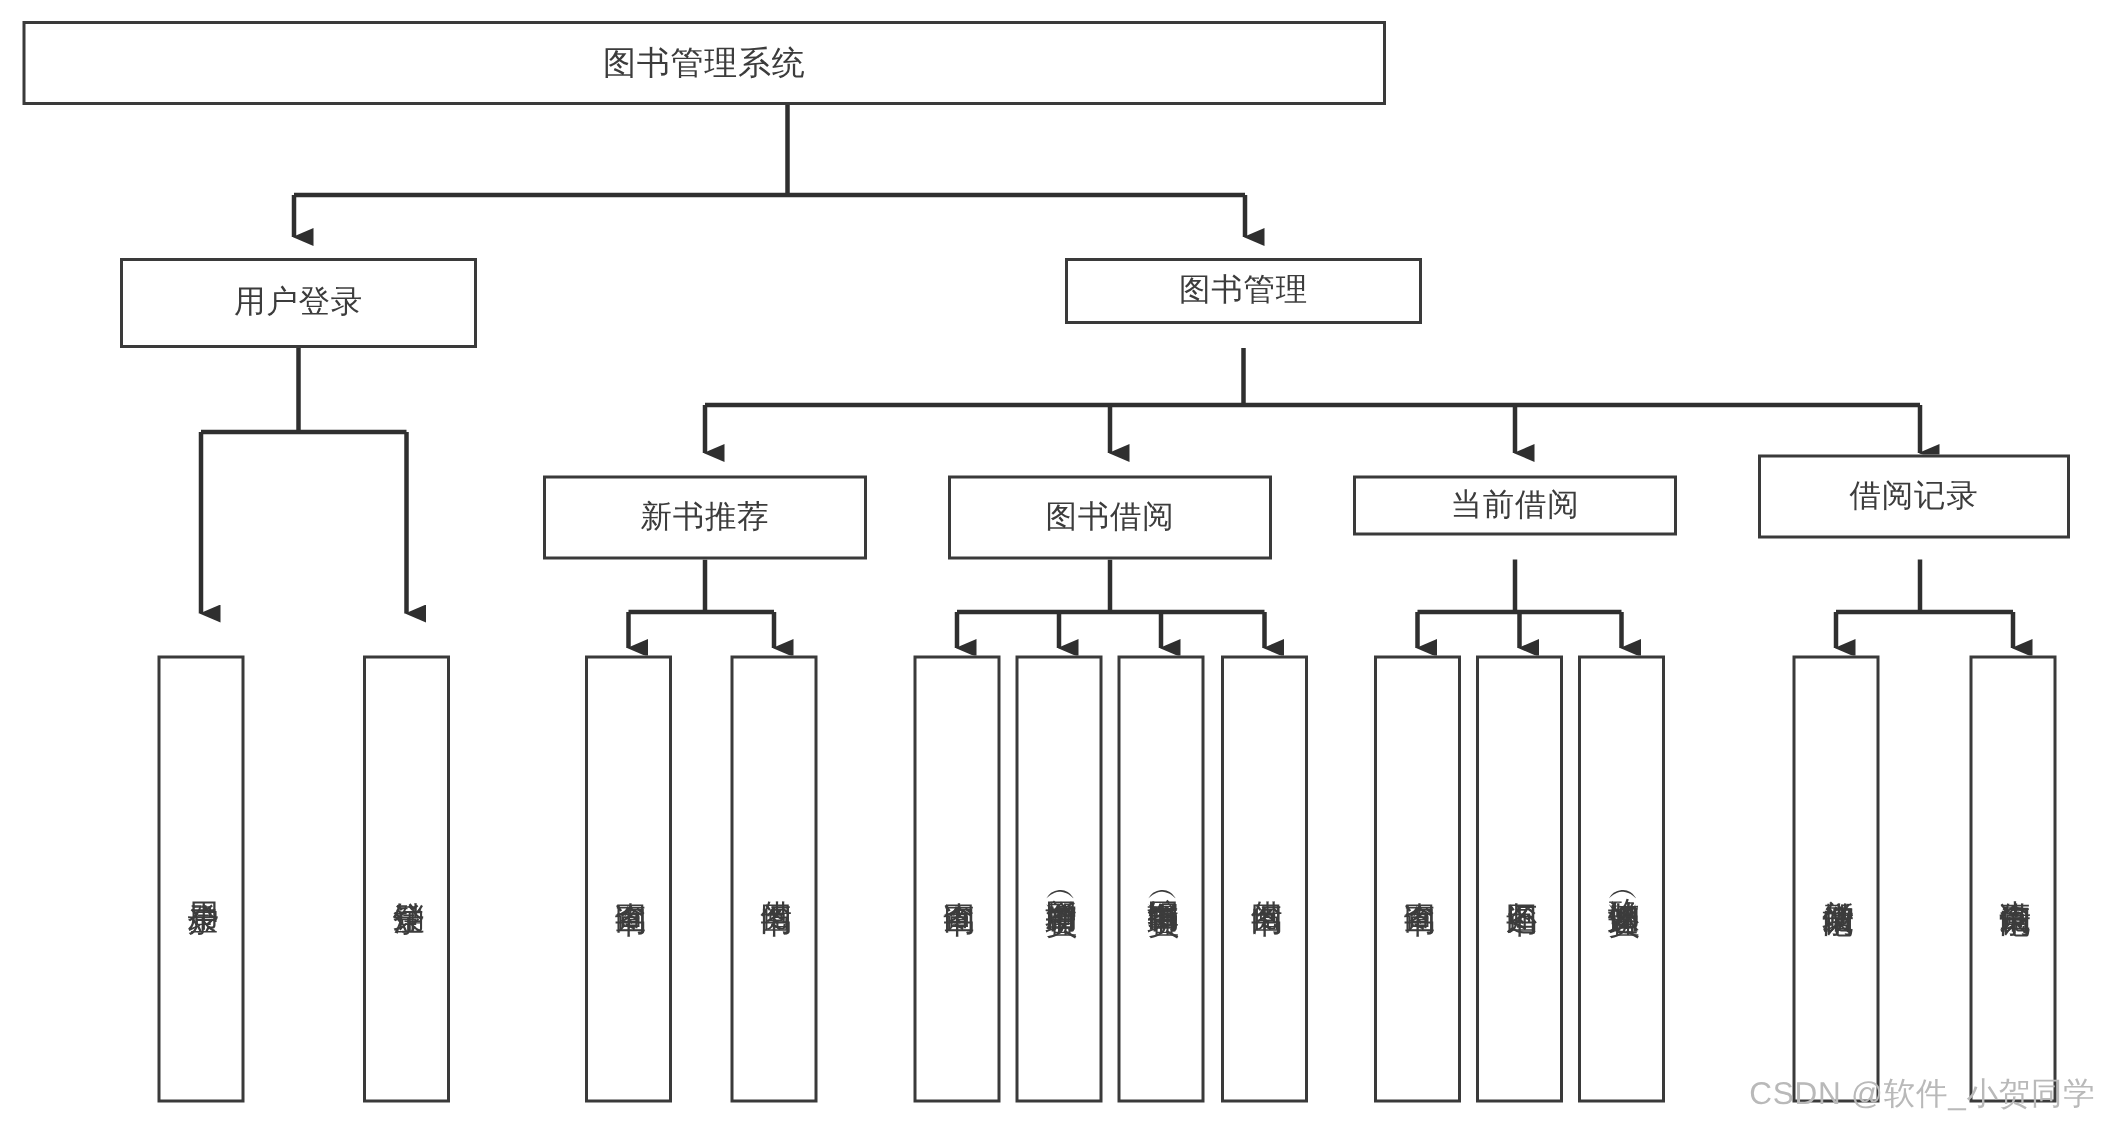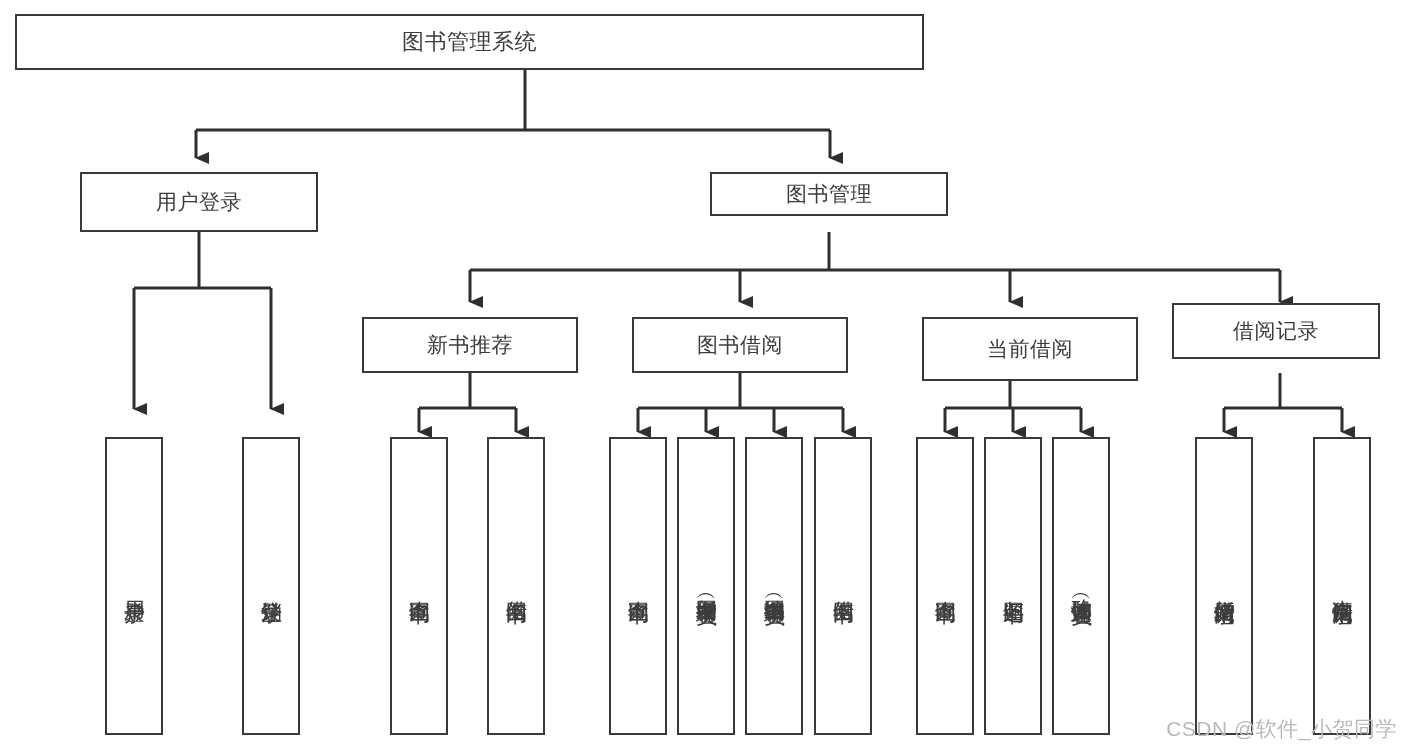--- a/index.html
+++ b/index.html
@@ -135,21 +135,21 @@
   <div class="node h" style="left:710px;top:172px;width:238px;height:44px;">
     <span>图书管理</span>
   </div>
 
   <div class="node h" style="left:362px;top:317px;width:216px;height:56px;">
     <span>新书推荐</span>
   </div>
   <div class="node h" style="left:632px;top:317px;width:216px;height:56px;">
     <span>图书借阅</span>
   </div>
-  <div class="node h" style="left:922px;top:317px;width:216px;height:64px;">
+  <div class="node h" style="left:902px;top:317px;width:216px;height:40px;">
     <span>当前借阅</span>
   </div>
   <div class="node h" style="left:1172px;top:303px;width:208px;height:56px;">
     <span>借阅记录</span>
   </div>
 
   <div class="node v" style="left:105px;top:437px;width:58px;height:298px;">
     <span class="vt">用户登录</span>
   </div>
   <div class="node v" style="left:242px;top:437px;width:58px;height:298px;">

